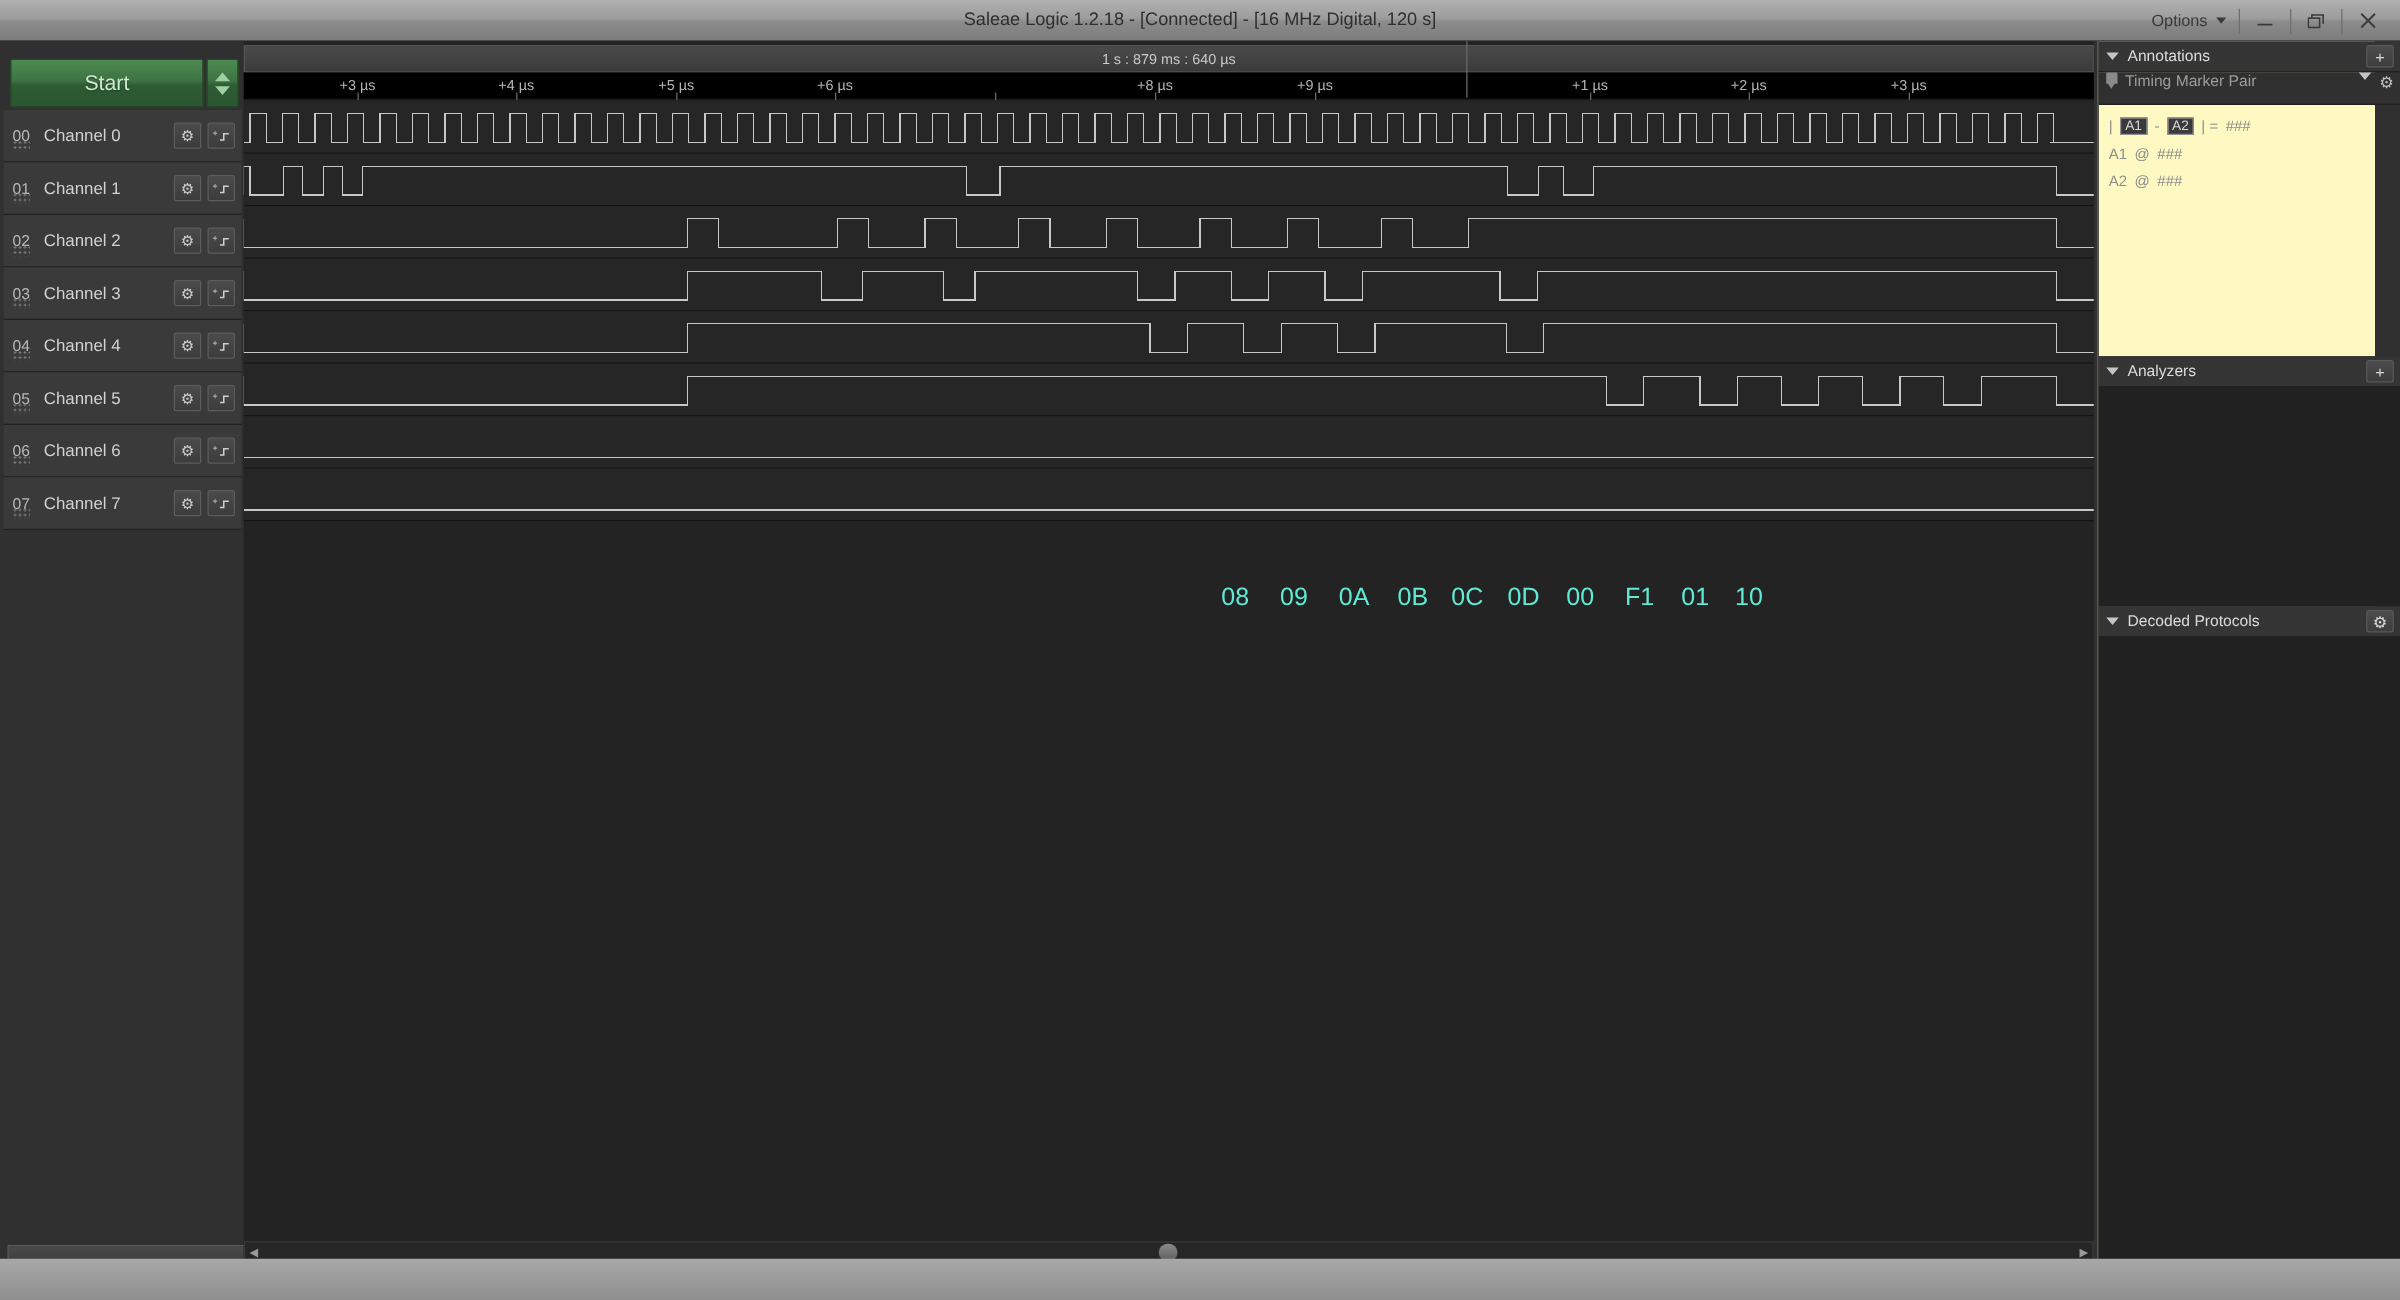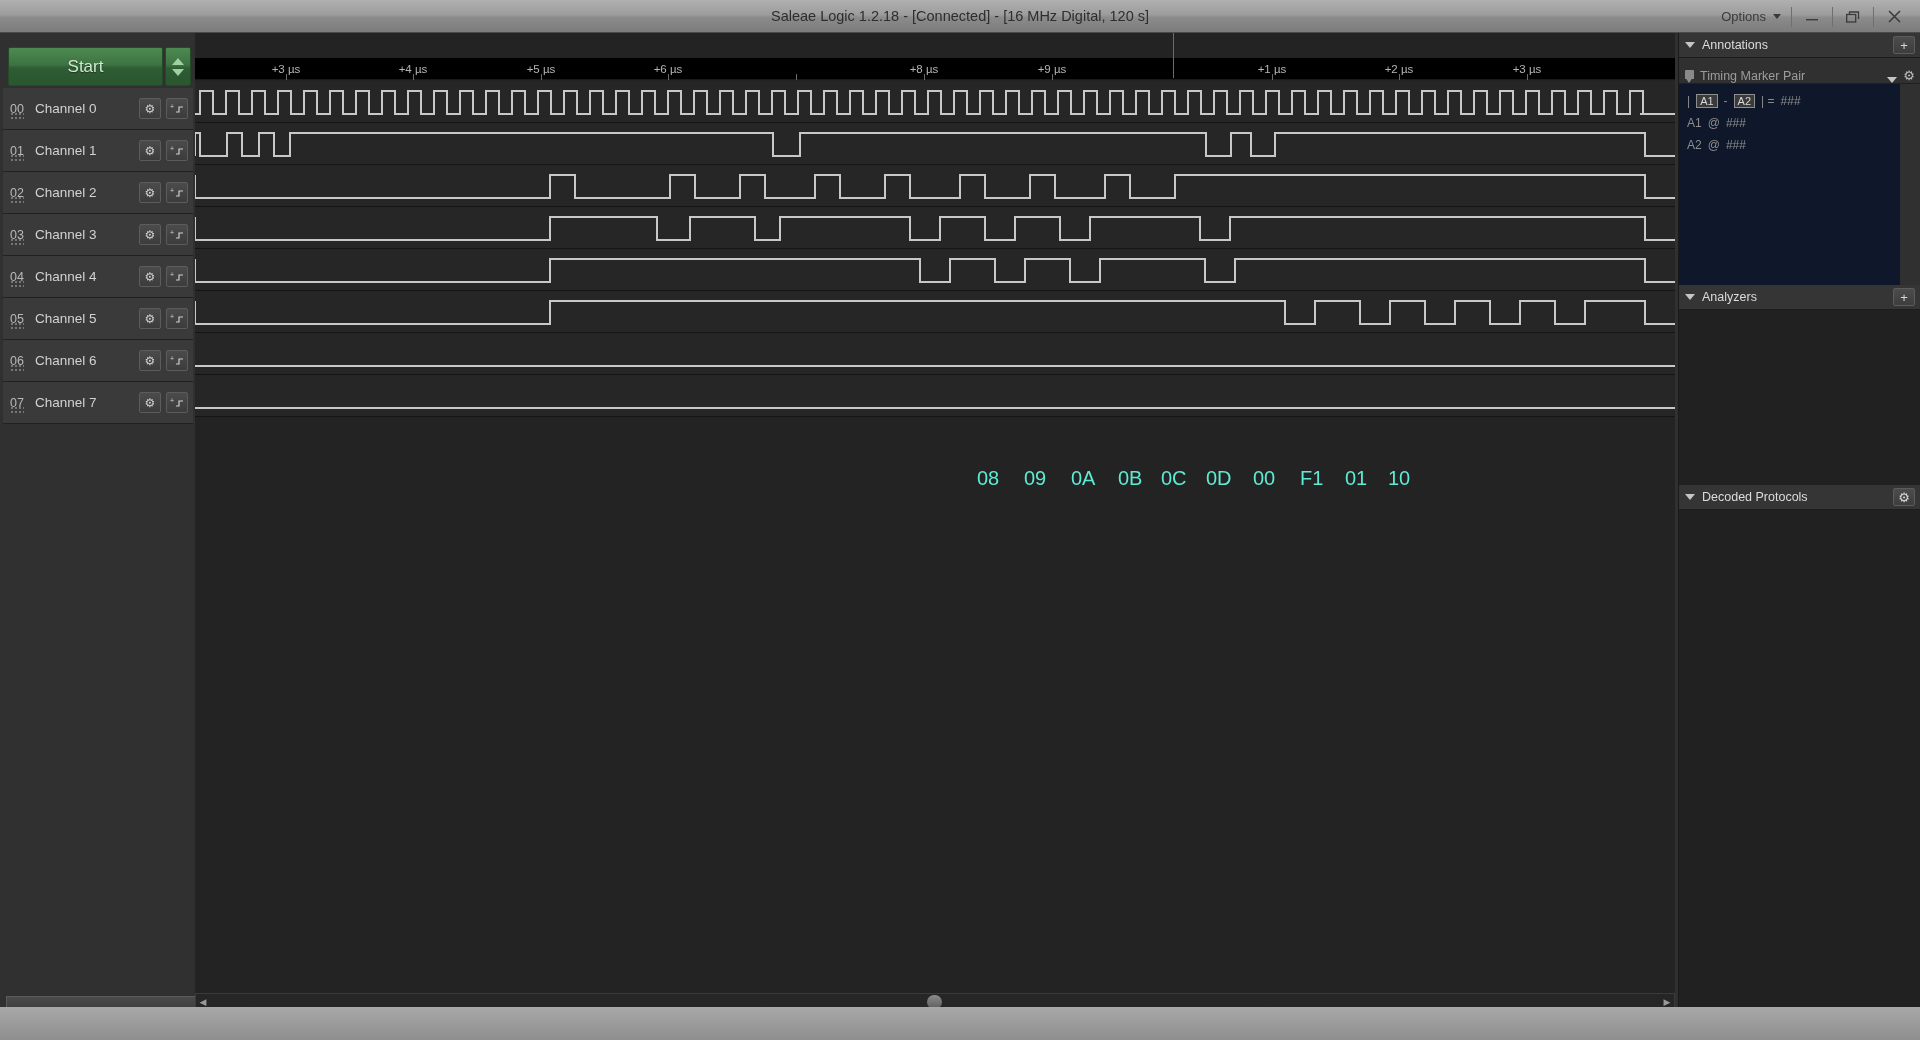--- a/index.html
+++ b/index.html
@@ -107,34 +107,34 @@
     position:absolute;left:18px;top:2px;height:26px;padding:0 4px 0 10px;
     display:flex;align-items:center;gap:7px;
     background:#3a3a3a;border-radius:3px 12px 0 0;color:#dcdcdc;font-size:13px;
   }
   #capture-more{
     width:28px;height:21px;margin-left:6px;background:#4a4a4a;
     border-radius:0 9px 0 0;color:#d0d0d0;font-size:12px;
     display:flex;align-items:center;justify-content:center;
   }
   
-  #right-panel{position:absolute;left:1678px;top:0;width:222px;height:1007px;background:#0f172a;border-left:1px solid #1a1a1a;}
+  #right-panel{position:absolute;left:1678px;top:0;width:222px;height:1007px;background:#fef9c3;border-left:1px solid #1a1a1a;}
   .rp-header{
     height:25px;display:flex;align-items:center;padding:0 6px;gap:7px;
     background:#353535;border-bottom:1px solid #1c1c1c;
   }
   .rp-title{flex:1;font-size:12.5px;color:#dcdcdc;}
   .rp-caret{width:0;height:0;border-left:5px solid transparent;border-right:5px solid transparent;border-top:6px solid #c5c5c5;}
   .rp-btn{
     width:22px;height:18px;border:1px solid #5c5c5c;border-radius:2px;
     background:linear-gradient(to bottom,#4c4c4c,#3d3d3d);
     display:flex;align-items:center;justify-content:center;color:#d8d8d8;font-size:13px;line-height:1;
   }
   #marker-row{
-    height:26px;display:flex;align-items:flex-end;gap:6px;padding:0 6px;
+    height:26px;display:flex;align-items:flex-start;gap:6px;padding:0 6px;
     background:#303030;border-bottom:1px solid #202020;
   }
   #marker-name{flex:1;font-size:12.5px;color:#9c9c9c;}
   #annot-body{padding:10px 8px 0 8px;}
   .annot-line{font-size:12px;color:#8d8d8d;margin-bottom:8px;display:flex;align-items:center;gap:6px;}
   .abox{border:1px solid #8f8f8f;padding:0 3px;color:#d8d8d8;font-size:11px;background:#3a3a3a;}
   #annot-panel{position:absolute;left:0;top:0;width:242px;height:252px;}
   #analyzers-panel{position:absolute;left:0;top:252px;width:242px;height:200px;background:#212121;}
   #analyzers-panel .rp-body{height:175px;background:#212121;}
   #decoded-panel{position:absolute;left:0;top:452px;width:242px;height:555px;background:#212121;}
@@ -297,20 +297,23 @@
               <path d="M6 9 L9 9 L9 4 L13 4" stroke="#cfcfcf" stroke-width="1.2" fill="none"></path>
             </svg>
           </div>
           <div class="ch-color" style="background:#b83fd0"></div>
         </div>
       </div>
     <div id="left-scrollbar"></div>
   </div>
 
   <div id="wave-wrap">
+    <div id="timeline">
+      <div id="time-marker">1 s : 879 ms : 640 µs</div>
+    </div>
     <div id="ruler">
         <div class="tick" style="left: 91px;">+3 µs</div>
         <div class="tickline" style="left: 91px;"></div>
         <div class="tick" style="left: 218px;">+4 µs</div>
         <div class="tickline" style="left: 218px;"></div>
         <div class="tick" style="left: 346px;">+5 µs</div>
         <div class="tickline" style="left: 346px;"></div>
         <div class="tick" style="left: 473px;">+6 µs</div>
         <div class="tickline" style="left: 473px;"></div>
         <div class="tick" style="left: 601px; margin-top: 48px;">+7 µs</div>

